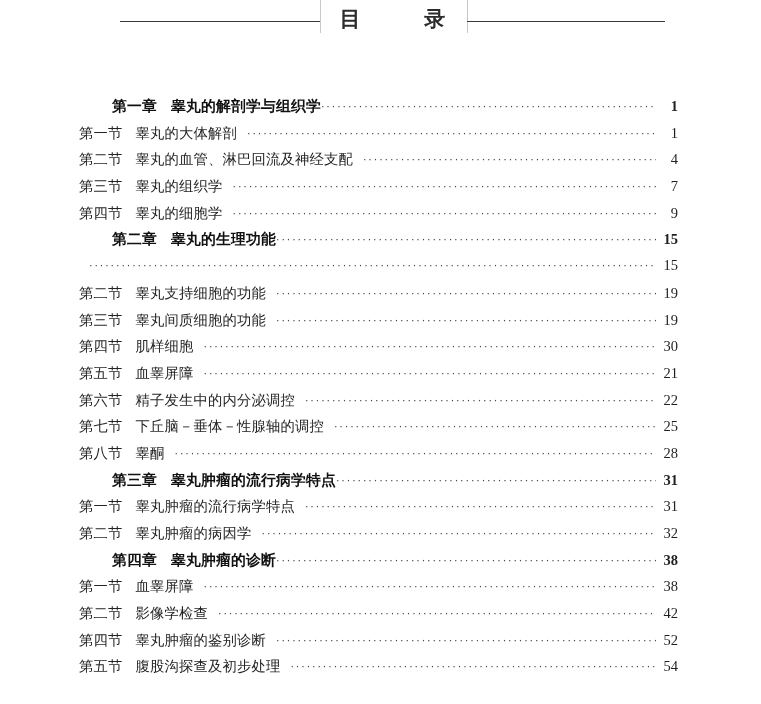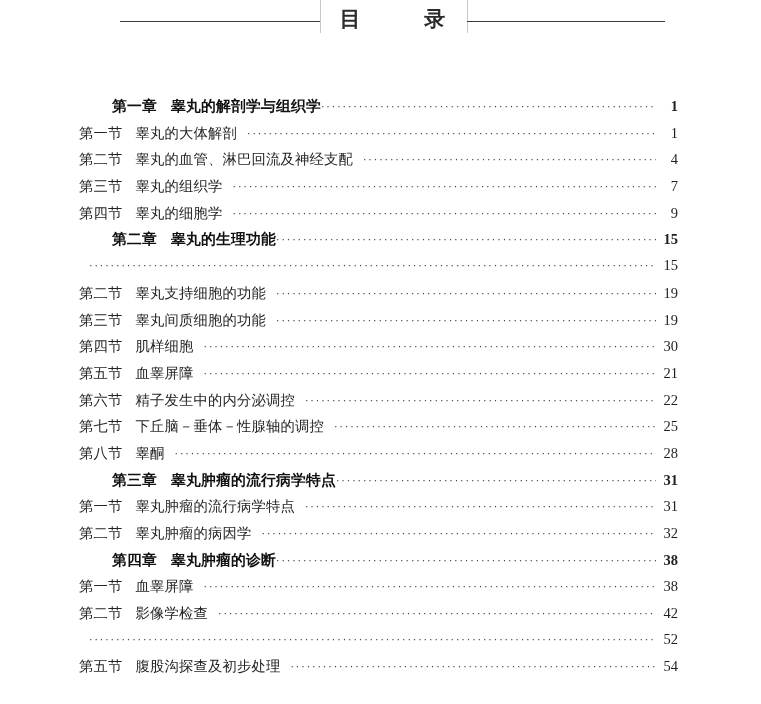--- a/index.html
+++ b/index.html
@@ -237,20 +237,21 @@
       <span class="label"><span class="num">第一节</span><span class="title">血睾屏障</span></span>
       <span class="leader dots-fill"></span>
       <span class="page">38</span>
     </div>
     <div class="toc-entry level-section">
       <span class="label"><span class="num">第二节</span><span class="title">影像学检查</span></span>
       <span class="leader dots-fill"></span>
       <span class="page">42</span>
     </div>
     <div class="toc-entry level-section">
+      <span class="label"><span class="num">第四节</span><span class="title">睾丸肿瘤的鉴别诊断</span></span>
       <span class="leader dots-fill"></span>
       <span class="page">52</span>
     </div>
     <div class="toc-entry level-section">
       <span class="label"><span class="num">第五节</span><span class="title">腹股沟探查及初步处理</span></span>
       <span class="leader dots-fill"></span>
       <span class="page">54</span>
     </div>
   </div>
 

